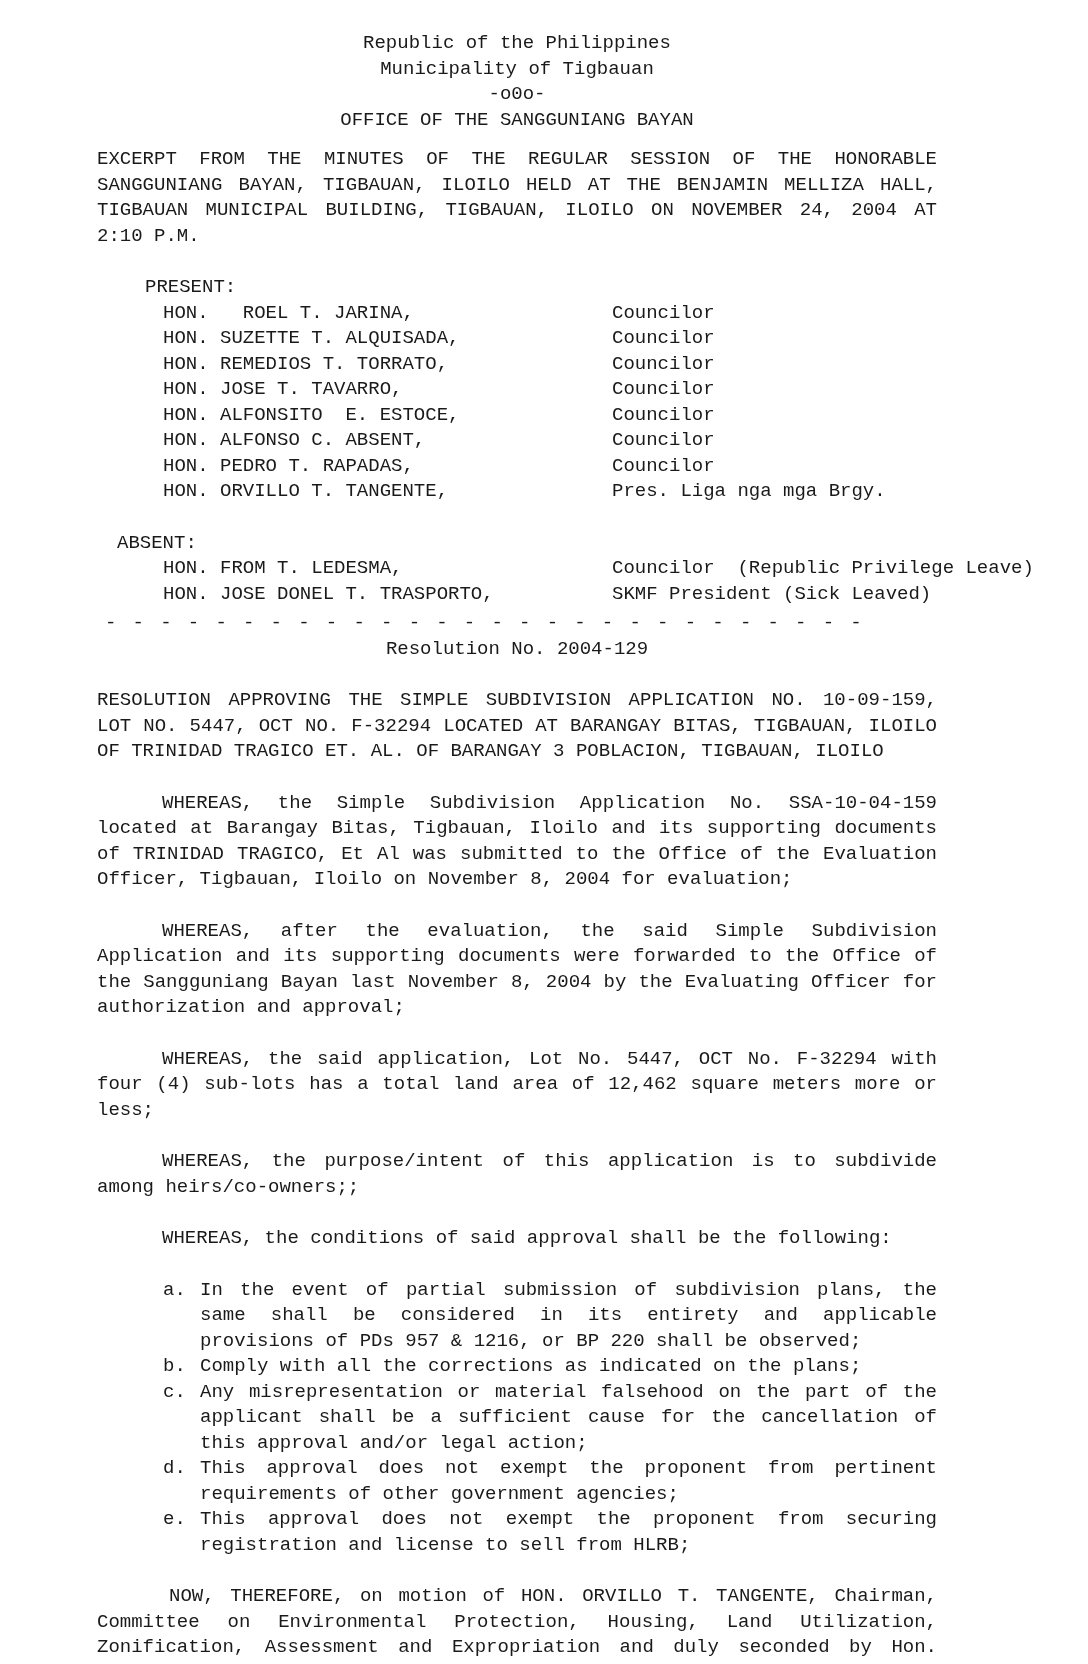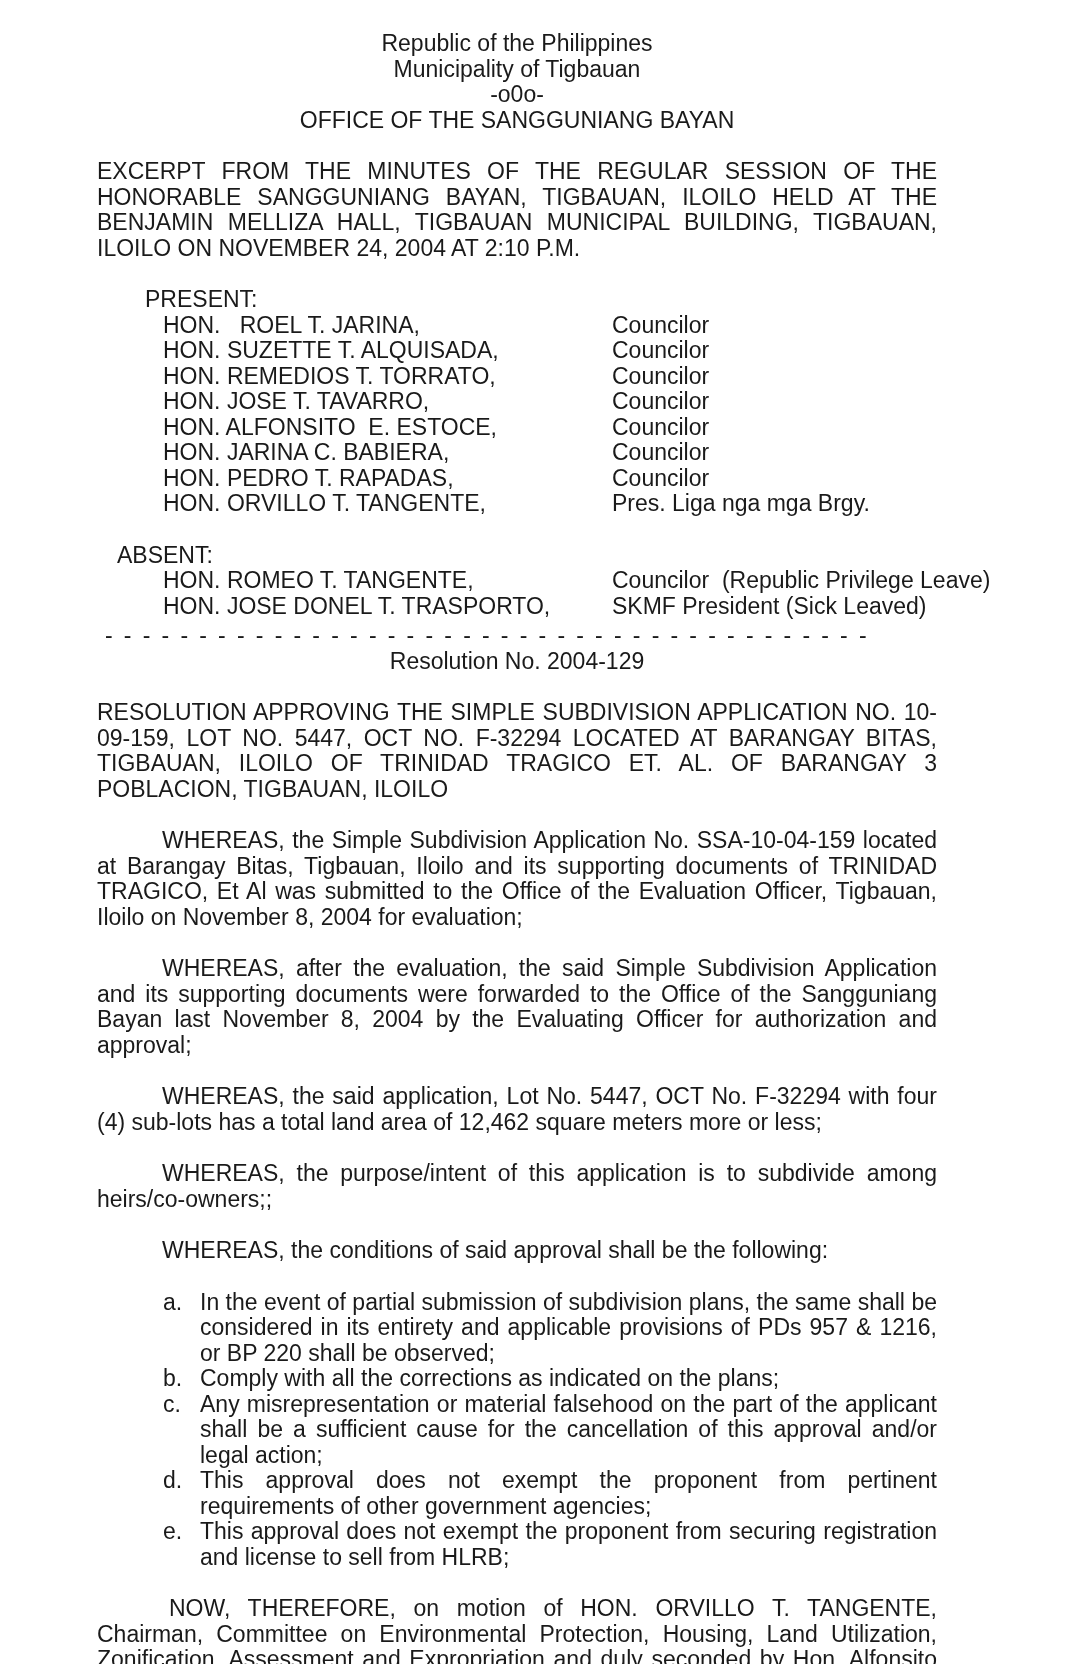--- a/index.html
+++ b/index.html
@@ -8,28 +8,28 @@
     background: #ffffff;
   }
   .page {
     position: relative;
     width: 1088px;
     height: 1664px;
     box-sizing: border-box;
     padding: 31px 151px 0 97px;
     background: #ffffff;
     color: #1a1a1a;
-    font-family: Liberation Sans, sans-serif;
-    font-size: 23px;
+    font-family: Liberation Mono, monospace;
+    font-size: 19px;
     line-height: 25.5px;
     overflow: hidden;
   }
   .header { text-align: center; }
   .excerpt {
-    margin-top: 26px;
+    margin-top: 14px;
     text-align: justify;
   }
   .attendance-section { margin-top: 26px; }
   .att-label { margin-left: 48px; }
   .att-label.absent { margin-left: 20px; }
   .att-row { display: flex; margin-left: 66px; }
   .att-name { width: 449px; flex-shrink: 0; white-space: pre; }
   .att-role { flex: 1; white-space: pre; }
   .absent-block { margin-top: 26px; }
   .separator {
@@ -91,36 +91,36 @@
     </div>
     <div class="att-row">
       <span class="att-name">HON. JOSE T. TAVARRO,</span>
       <span class="att-role">Councilor</span>
     </div>
     <div class="att-row">
       <span class="att-name">HON. ALFONSITO  E. ESTOCE,</span>
       <span class="att-role">Councilor</span>
     </div>
     <div class="att-row">
-      <span class="att-name">HON. JARINA C. BABIERA,</span>
+      <span class="att-name">HON. ALFONSO C. ABSENT,</span>
       <span class="att-role">Councilor</span>
     </div>
     <div class="att-row">
       <span class="att-name">HON. PEDRO T. RAPADAS,</span>
       <span class="att-role">Councilor</span>
     </div>
     <div class="att-row">
       <span class="att-name">HON. ORVILLO T. TANGENTE,</span>
       <span class="att-role">Pres. Liga nga mga Brgy.</span>
     </div>
 
     <div class="absent-block">
       <div class="att-label absent">ABSENT:</div>
       <div class="att-row">
-        <span class="att-name">HON. ROMEO T. TANGENTE,</span>
+        <span class="att-name">HON. FROM T. LEDESMA,</span>
         <span class="att-role">Councilor  (Republic Privilege Leave)</span>
       </div>
       <div class="att-row">
         <span class="att-name">HON. JOSE DONEL T. TRASPORTO,</span>
         <span class="att-role">SKMF President (Sick Leaved)</span>
       </div>
     </div>
   </div>
 
   <div class="separator">- - - - - - - - - - - - - - - - - - - - - - - - - - - - - - - - - - - - - - - - - - - - - - - - - - - - - - - - - - - - - - - - - - - - - - - - - - - - - - - -</div>

